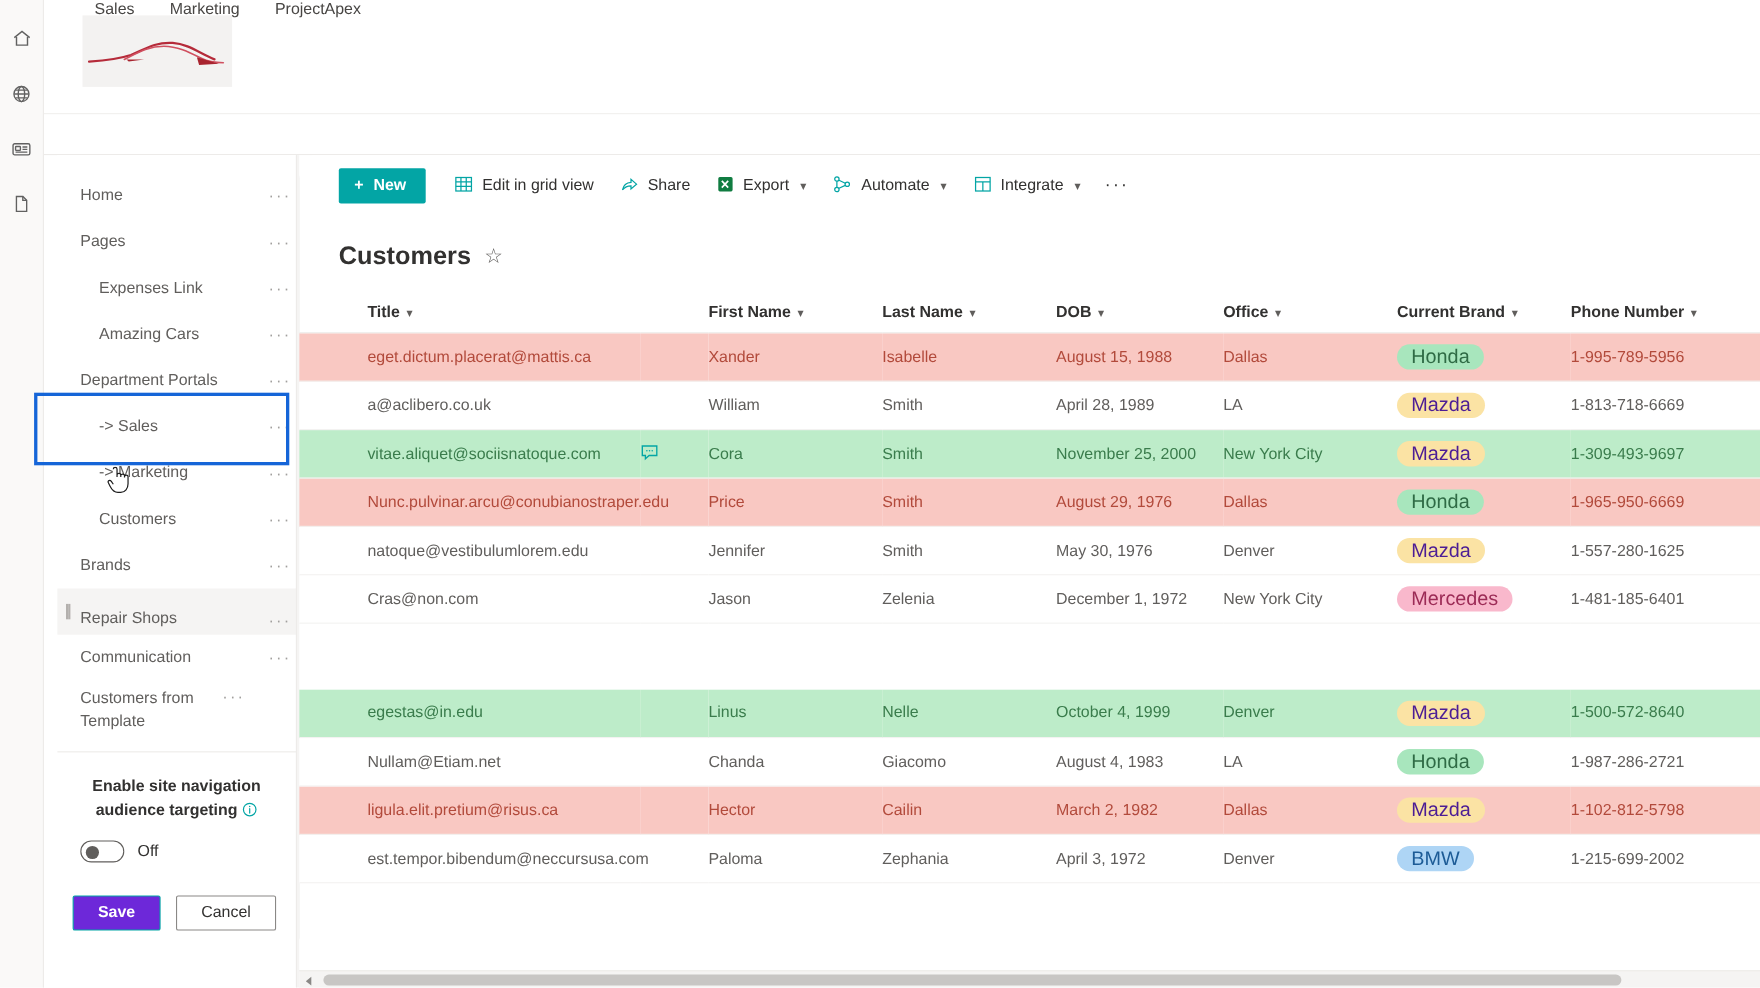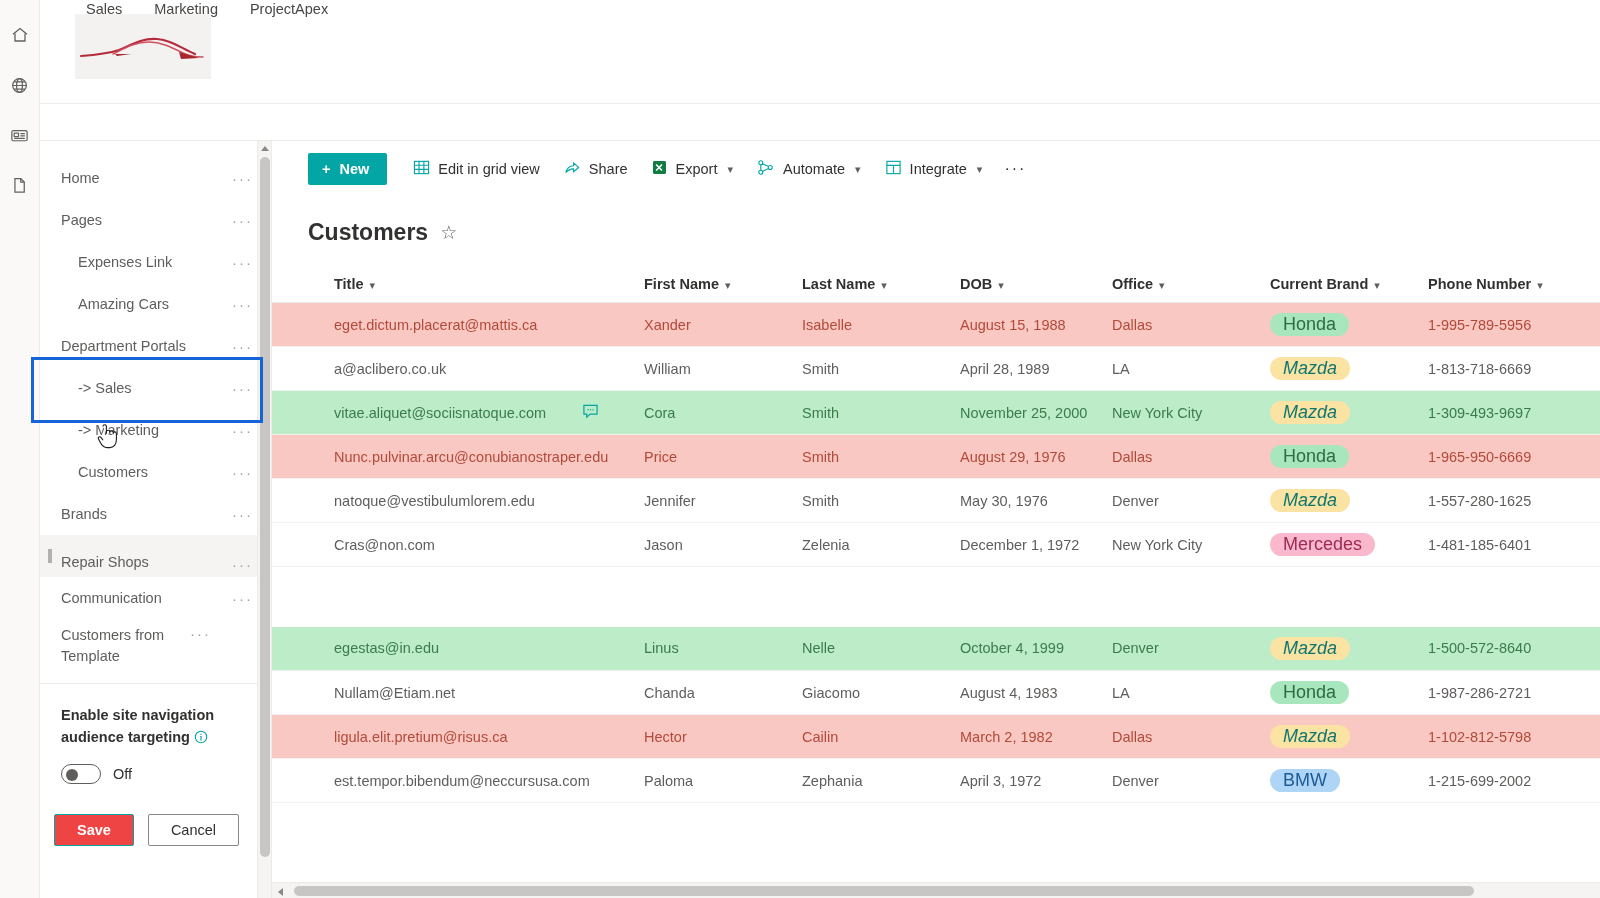--- a/index.html
+++ b/index.html
@@ -53,21 +53,21 @@
   
   .band {
     position: absolute; left: 40px; top: 104px;
     width: 1560px; height: 37px;
     background: #ffffff;
     border-bottom: 1px solid #edebe9;
   }
 
   
   .nav-panel {
-    position: absolute; left: 40px; top: 141px;
+    position: absolute; left: 52px; top: 141px;
     width: 232px; height: 757px;
     background: #ffffff;
     border-right: 1px solid #edebe9;
     overflow: hidden;
   }
   .nav-list { padding-top: 16px; }
   .nav-item {
     position: relative;
     display: flex; align-items: center;
     min-height: 42px;
@@ -112,20 +112,21 @@
   
   .nav-sep {
     margin-top: 12px;
     border-top: 1px solid #edebe9;
   }
   .aud-block { padding: 20px 18px 0 21px; }
   .aud-title {
     font-size: 14.5px; font-weight: bold;
     color: #323130; line-height: 22px;
     max-width: 175px;
+    text-align: center;
   }
   .info-circle {
     display: inline-block; vertical-align: -2px;
     margin-left: 4px;
   }
   .toggle-row { display: flex; align-items: center; margin-top: 14px; }
   .toggle {
     width: 40px; height: 20px; border-radius: 10px;
     border: 1px solid #605e5c; background: #ffffff;
     position: relative; cursor: pointer;
@@ -137,21 +138,21 @@
   }
   .toggle-label { margin-left: 12px; font-size: 14.5px; color: #323130; }
 
   .btn-row { display: flex; gap: 14px; padding: 30px 0 0 14px; }
   .btn {
     font-size: 14.5px; height: 32px;
     padding: 0 22px; cursor: pointer;
     border-radius: 2px;
     display: flex; align-items: center; justify-content: center;
   }
-  .btn-primary { background: #ef4444; color: #ffffff; border: 1px solid #03a5a5; font-weight: bold; }
+  .btn-primary { background: #6d28d9; color: #ffffff; border: 1px solid #03a5a5; font-weight: bold; }
   .btn-default { background: #ffffff; color: #323130; border: 1px solid #8a8886; }
 
   
   .nav-scroll {
     position: absolute; right: 0; top: 0;
     width: 14px; height: 757px;
     background: #f5f4f3;
     border-left: 1px solid #edebe9;
   }
   .nav-scroll .arrow-up {
@@ -238,21 +239,21 @@
   tr.r-green td { background: #bdecc9; color: #3a7c4c; }
   tr.r-plain td { background: #ffffff; color: #605e5c; }
   tr.r-gap td { background: #ffffff; border-bottom: none; height: 60px; }
 
   .pill {
     display: inline-block;
     padding: 3px 13px; border-radius: 12px;
     font-size: 18px; line-height: 17px;
   }
   .pill-honda    { background: #a8e6bd; color: #2f6b45; }
-  .pill-mazda    { background: #fbe3a4; color: #0f766e; font-style: italic; }
+  .pill-mazda    { background: #fbe3a4; color: #4c1d95; }
   .pill-mercedes { background: #f9b8cc; color: #9c2b56; }
   .pill-bmw      { background: #aed5f5; color: #1c5b96; }
 
   .cmt-icon { color: #03a5a5; }
 
   
   .h-scroll {
     position: absolute; left: 272px; bottom: 0;
     width: 1328px; height: 16px;
     background: #f5f4f3;

